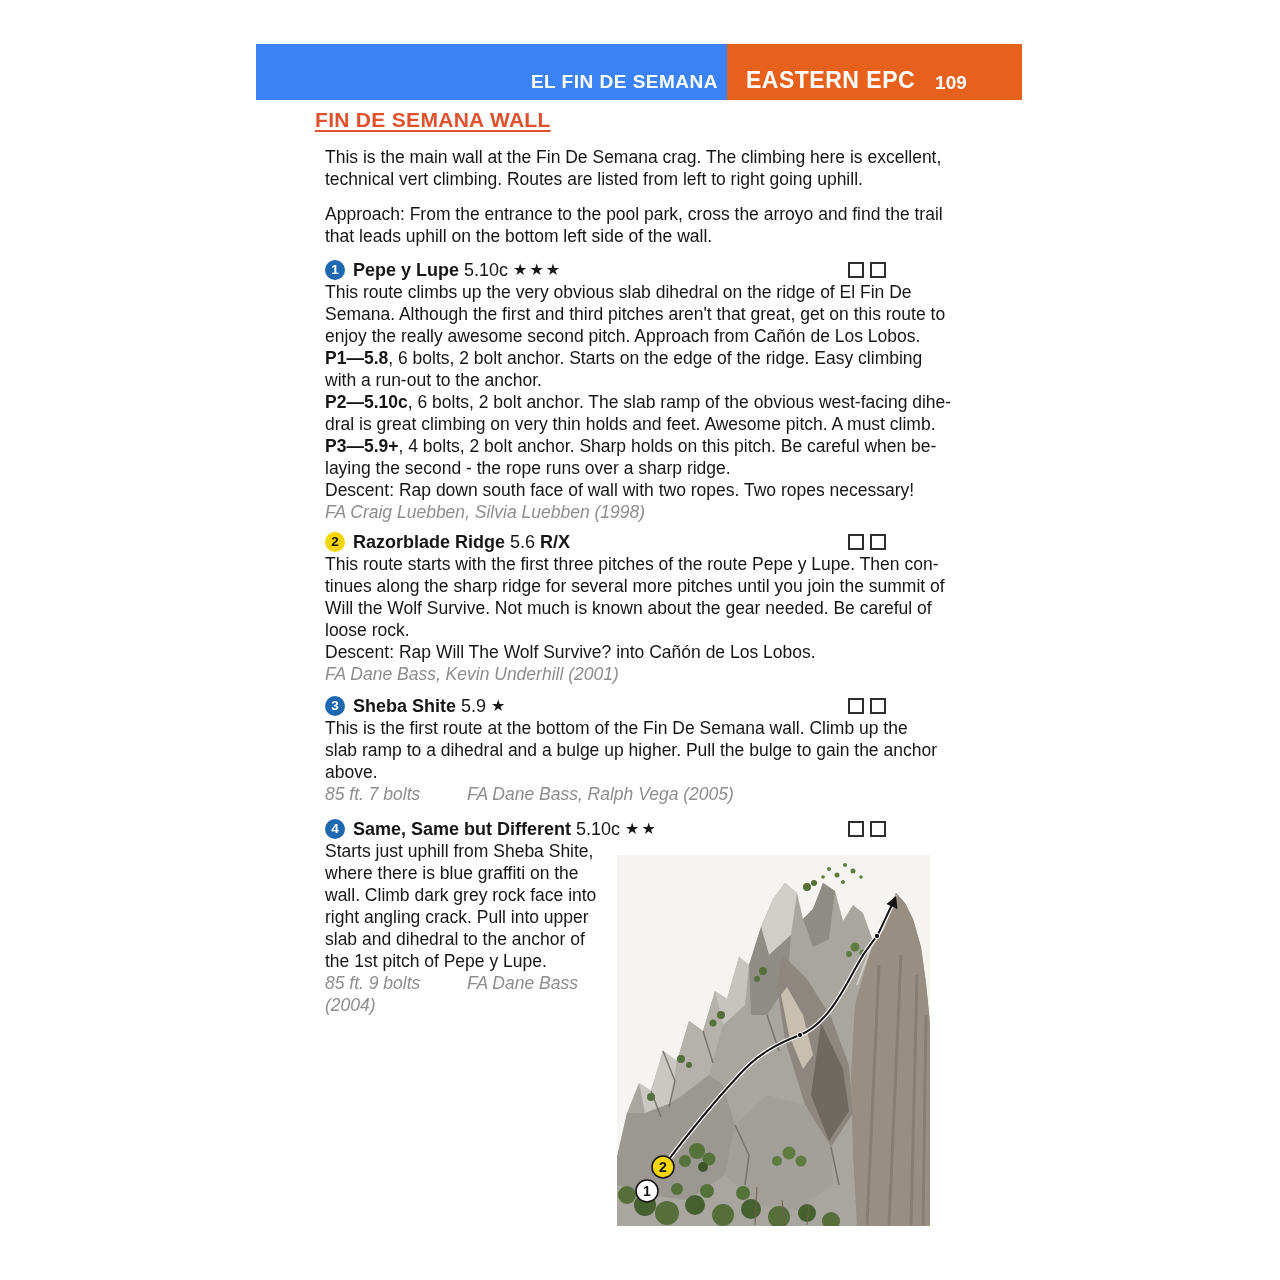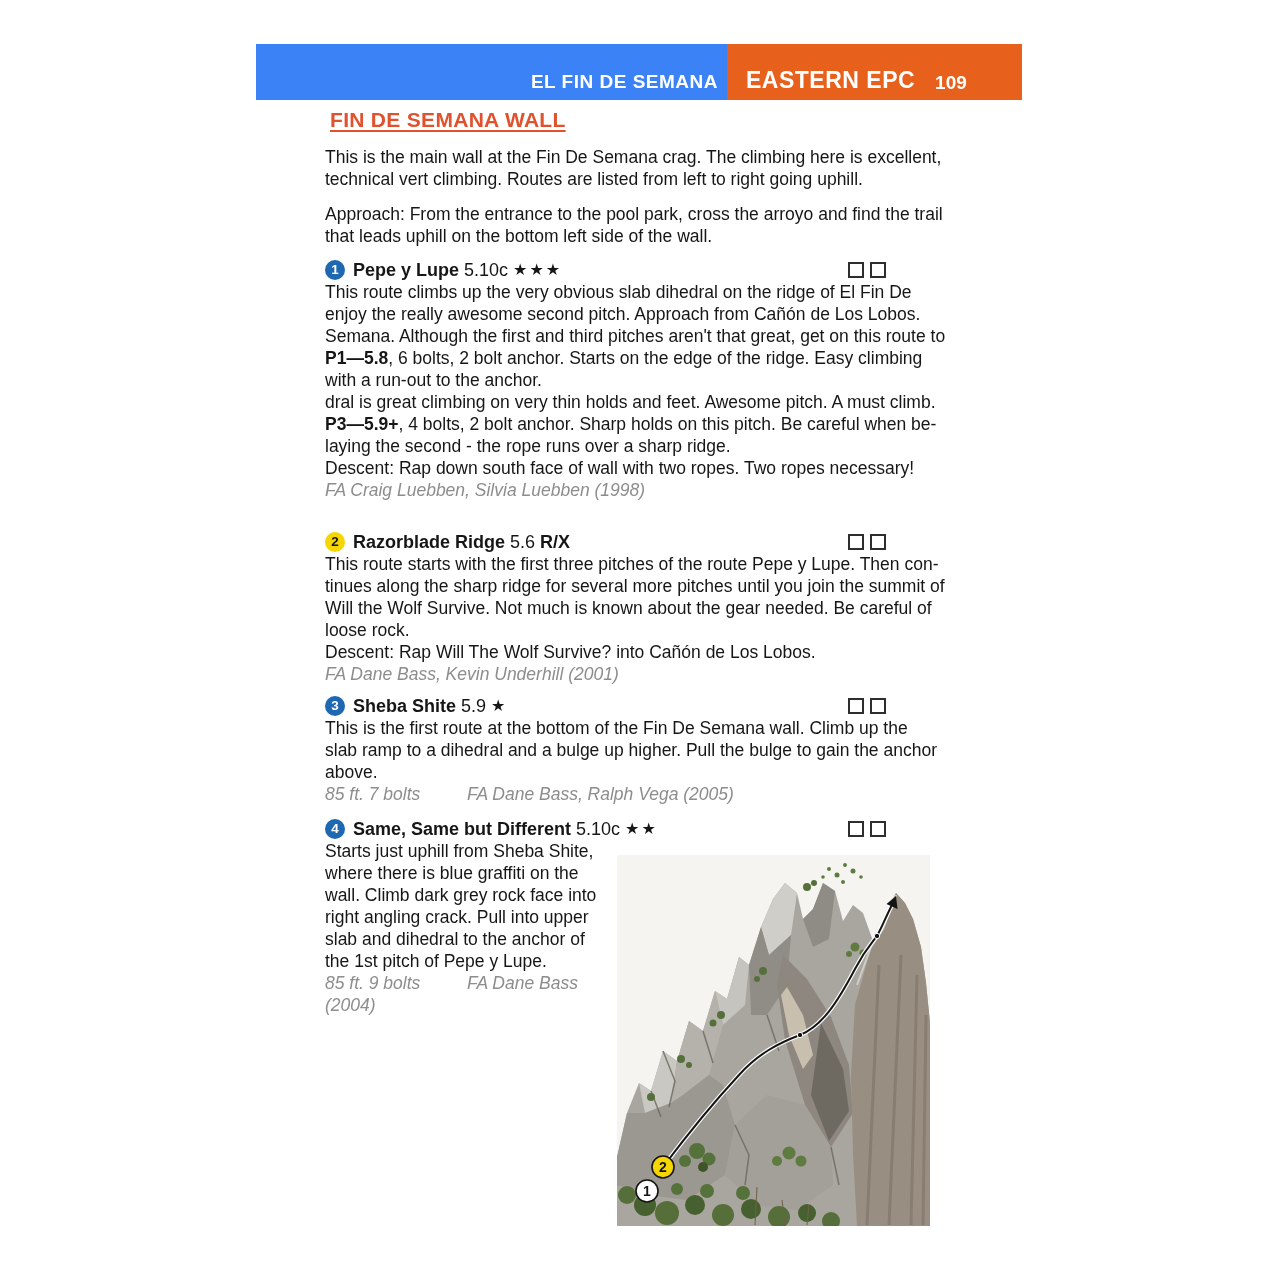--- a/index.html
+++ b/index.html
@@ -15,21 +15,21 @@
   }
   .banner-right {
     width:276px; display:flex; align-items:flex-end;
     padding:0 0 6px 19px; color:#ffffff; font-weight:700;
   }
   .banner-right .epc { font-size:23px; letter-spacing:.5px; }
   .banner-right .pagenum { font-size:19px; margin-left:20px; }
 
   
   .wall-title {
-    position:absolute; left:330px; top:108px; font-size:21px; font-weight:700;
+    position:absolute; left:315px; top:108px; font-size:21px; font-weight:700;
     text-decoration:underline; text-decoration-thickness:2px; text-underline-offset:3px;
     letter-spacing:.3px;
   }
 
   
   .para {
     position:absolute; left:325px; width:690px; font-size:17.5px; line-height:22px;
     white-space:pre-line;
   }
   #intro { top:146px; }
@@ -87,24 +87,25 @@
           <span class="badge" style="background: rgb(30, 104, 178); color: rgb(255, 255, 255);">1</span>
           <span class="rname">Pepe y Lupe</span>
           <span class="rgrade">5.10c</span>
           <span class="rstars">★★★</span>
           <span class="cboxes">
             <span class="cbox"></span>
             <span class="cbox"></span>
           </span>
         </div>
         <div class="rline">This route climbs up the very obvious slab dihedral on the ridge of El Fin De</div>
+        <div class="rline">Semana. Although the first and third pitches aren't that great, get on this route to</div>
         <div class="rline">enjoy the really awesome second pitch. Approach from Cañón de Los Lobos.</div>
-        <div class="rline">Semana. Although the first and third pitches aren't that great, get on this route to</div>
         <div class="rline"><b>P1—5.8</b>, 6 bolts, 2 bolt anchor. Starts on the edge of the ridge. Easy climbing</div>
         <div class="rline">with a run-out to the anchor.</div>
+        <div class="rline"><b>P2—5.10c</b>, 6 bolts, 2 bolt anchor. The slab ramp of the obvious west-facing dihe-</div>
         <div class="rline">dral is great climbing on very thin holds and feet. Awesome pitch. A must climb.</div>
         <div class="rline"><b>P3—5.9+</b>, 4 bolts, 2 bolt anchor. Sharp holds on this pitch. Be careful when be-</div>
         <div class="rline">laying the second - the rope runs over a sharp ridge.</div>
         <div class="rline">Descent: Rap down south face of wall with two ropes. Two ropes necessary!</div>
         <div class="fa-line" style="color: rgb(141, 141, 141);">FA Craig Luebben, Silvia Luebben (1998)</div>
       </div>
       <div class="route" style="top: 531px;">
         <div class="rheader">
           <span class="badge" style="background: rgb(246, 214, 0); color: rgb(22, 22, 22);">2</span>
           <span class="rname">Razorblade Ridge</span>

